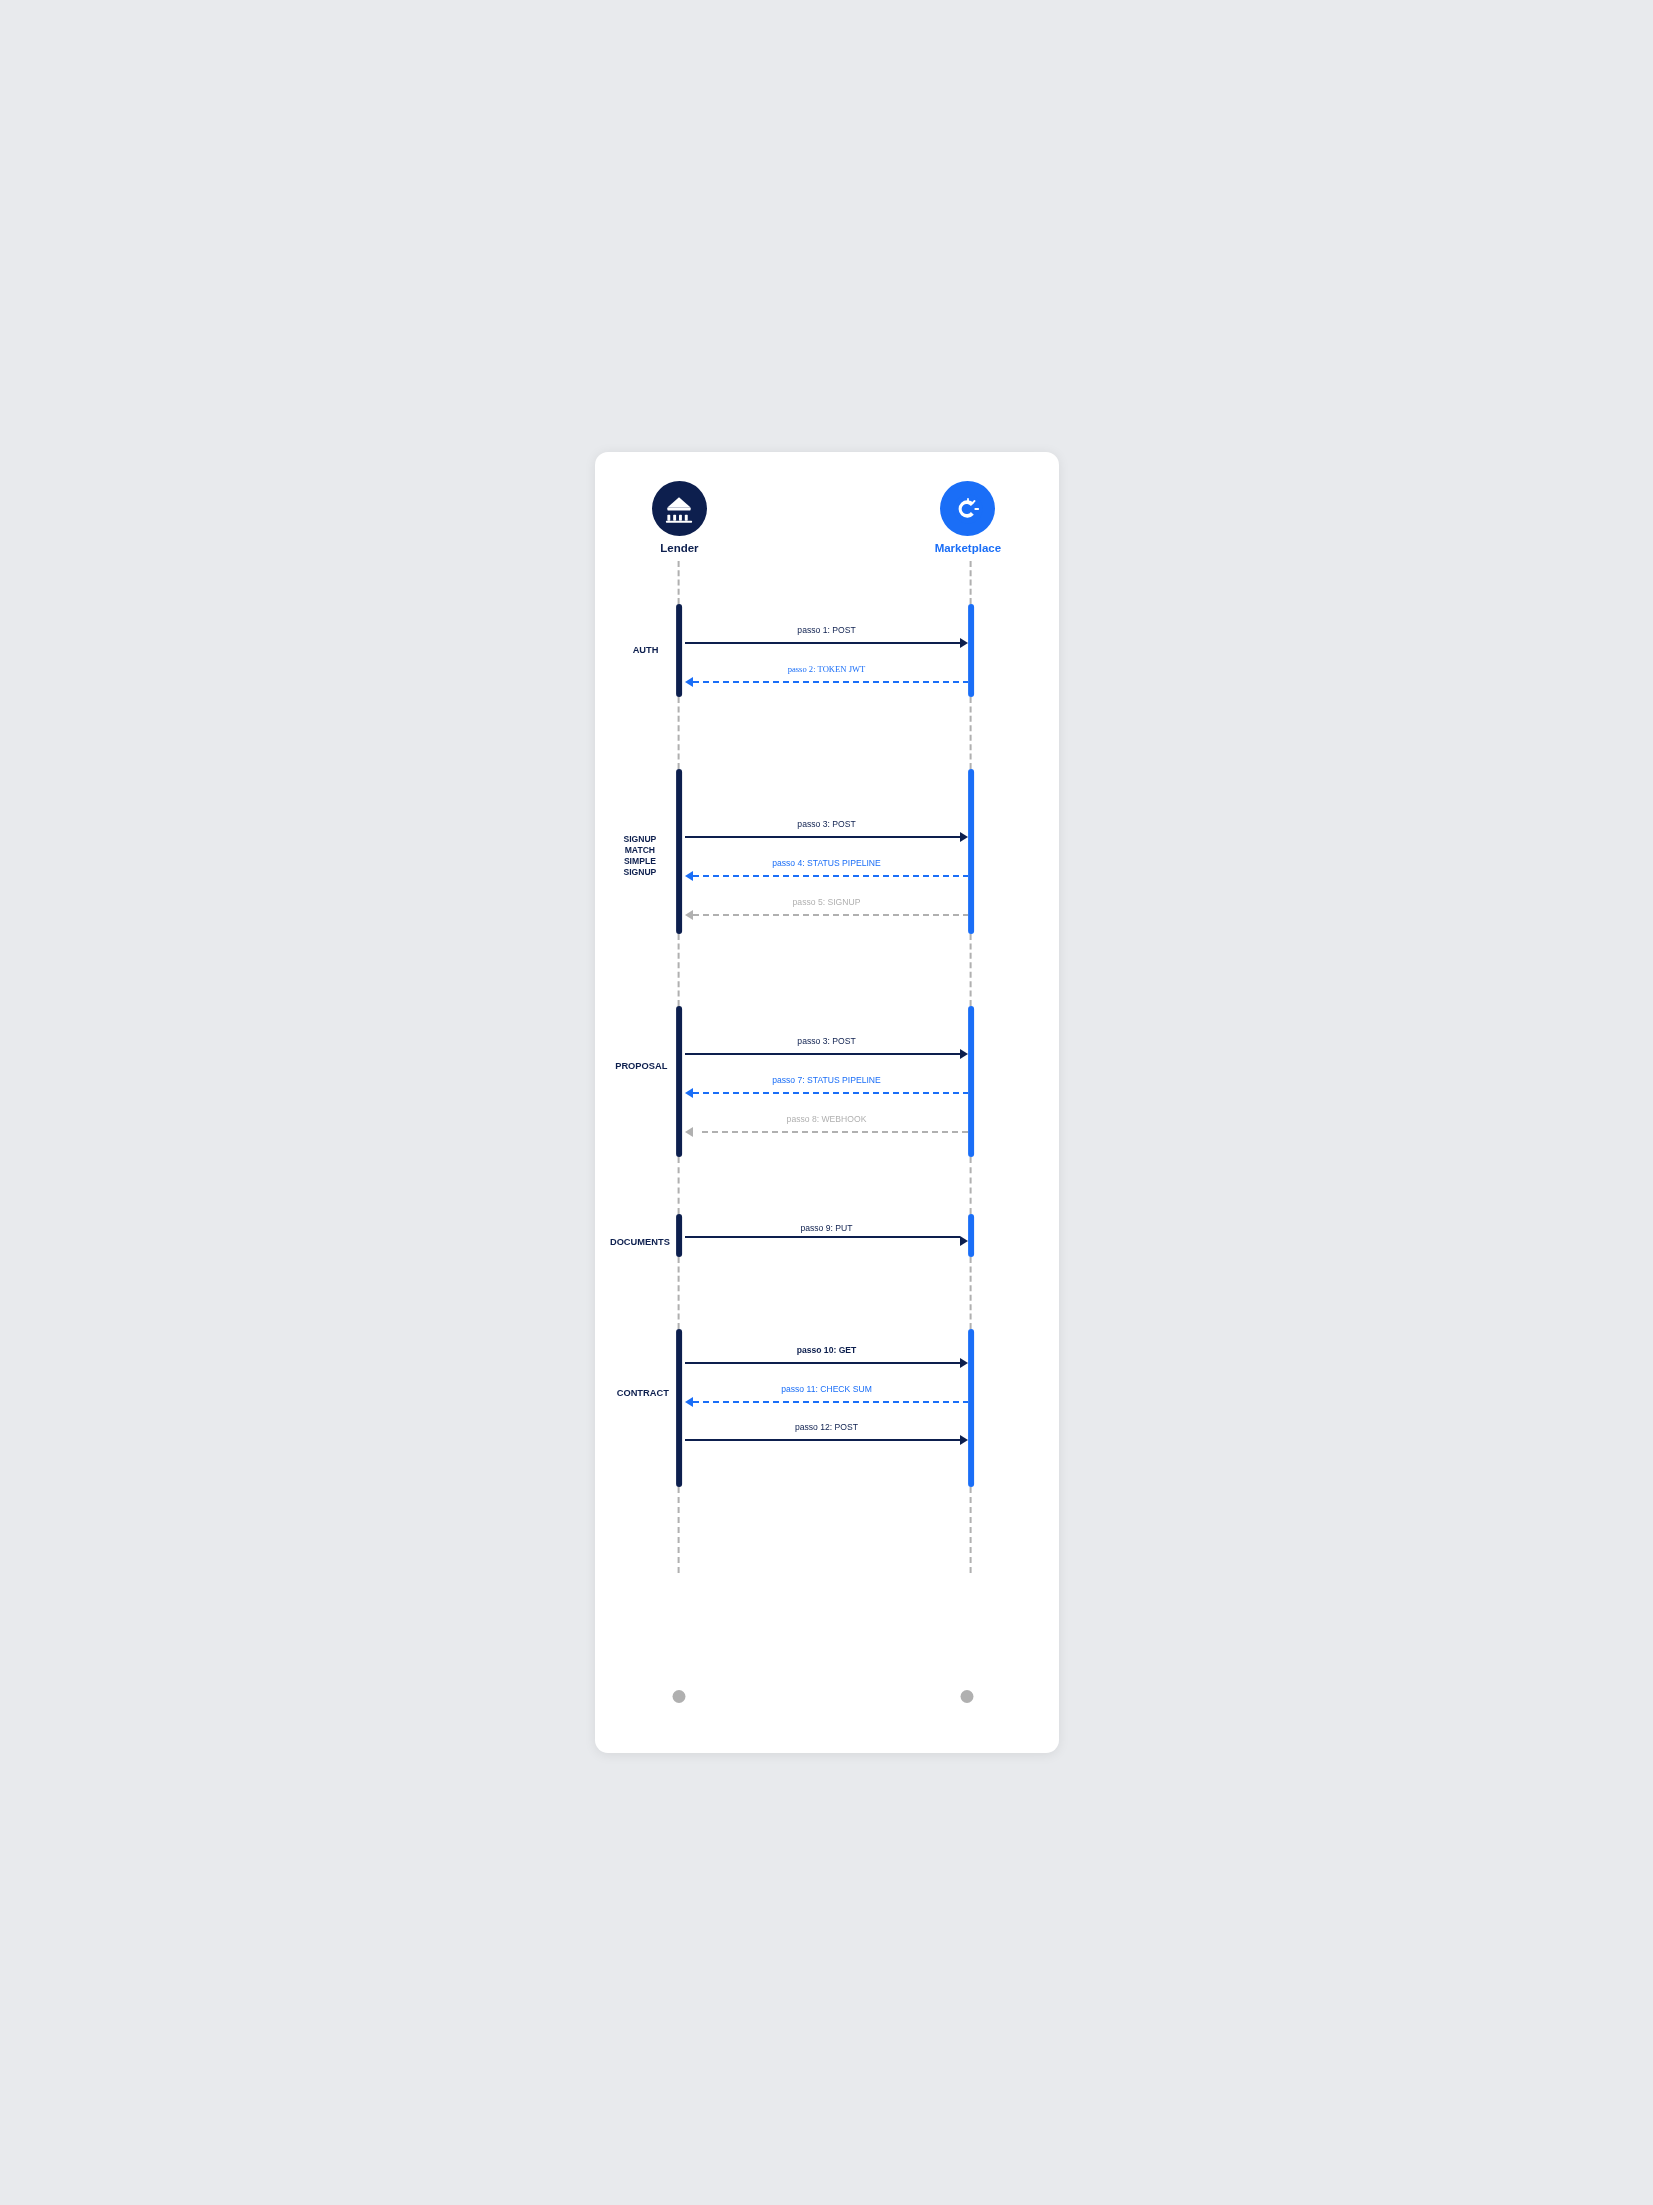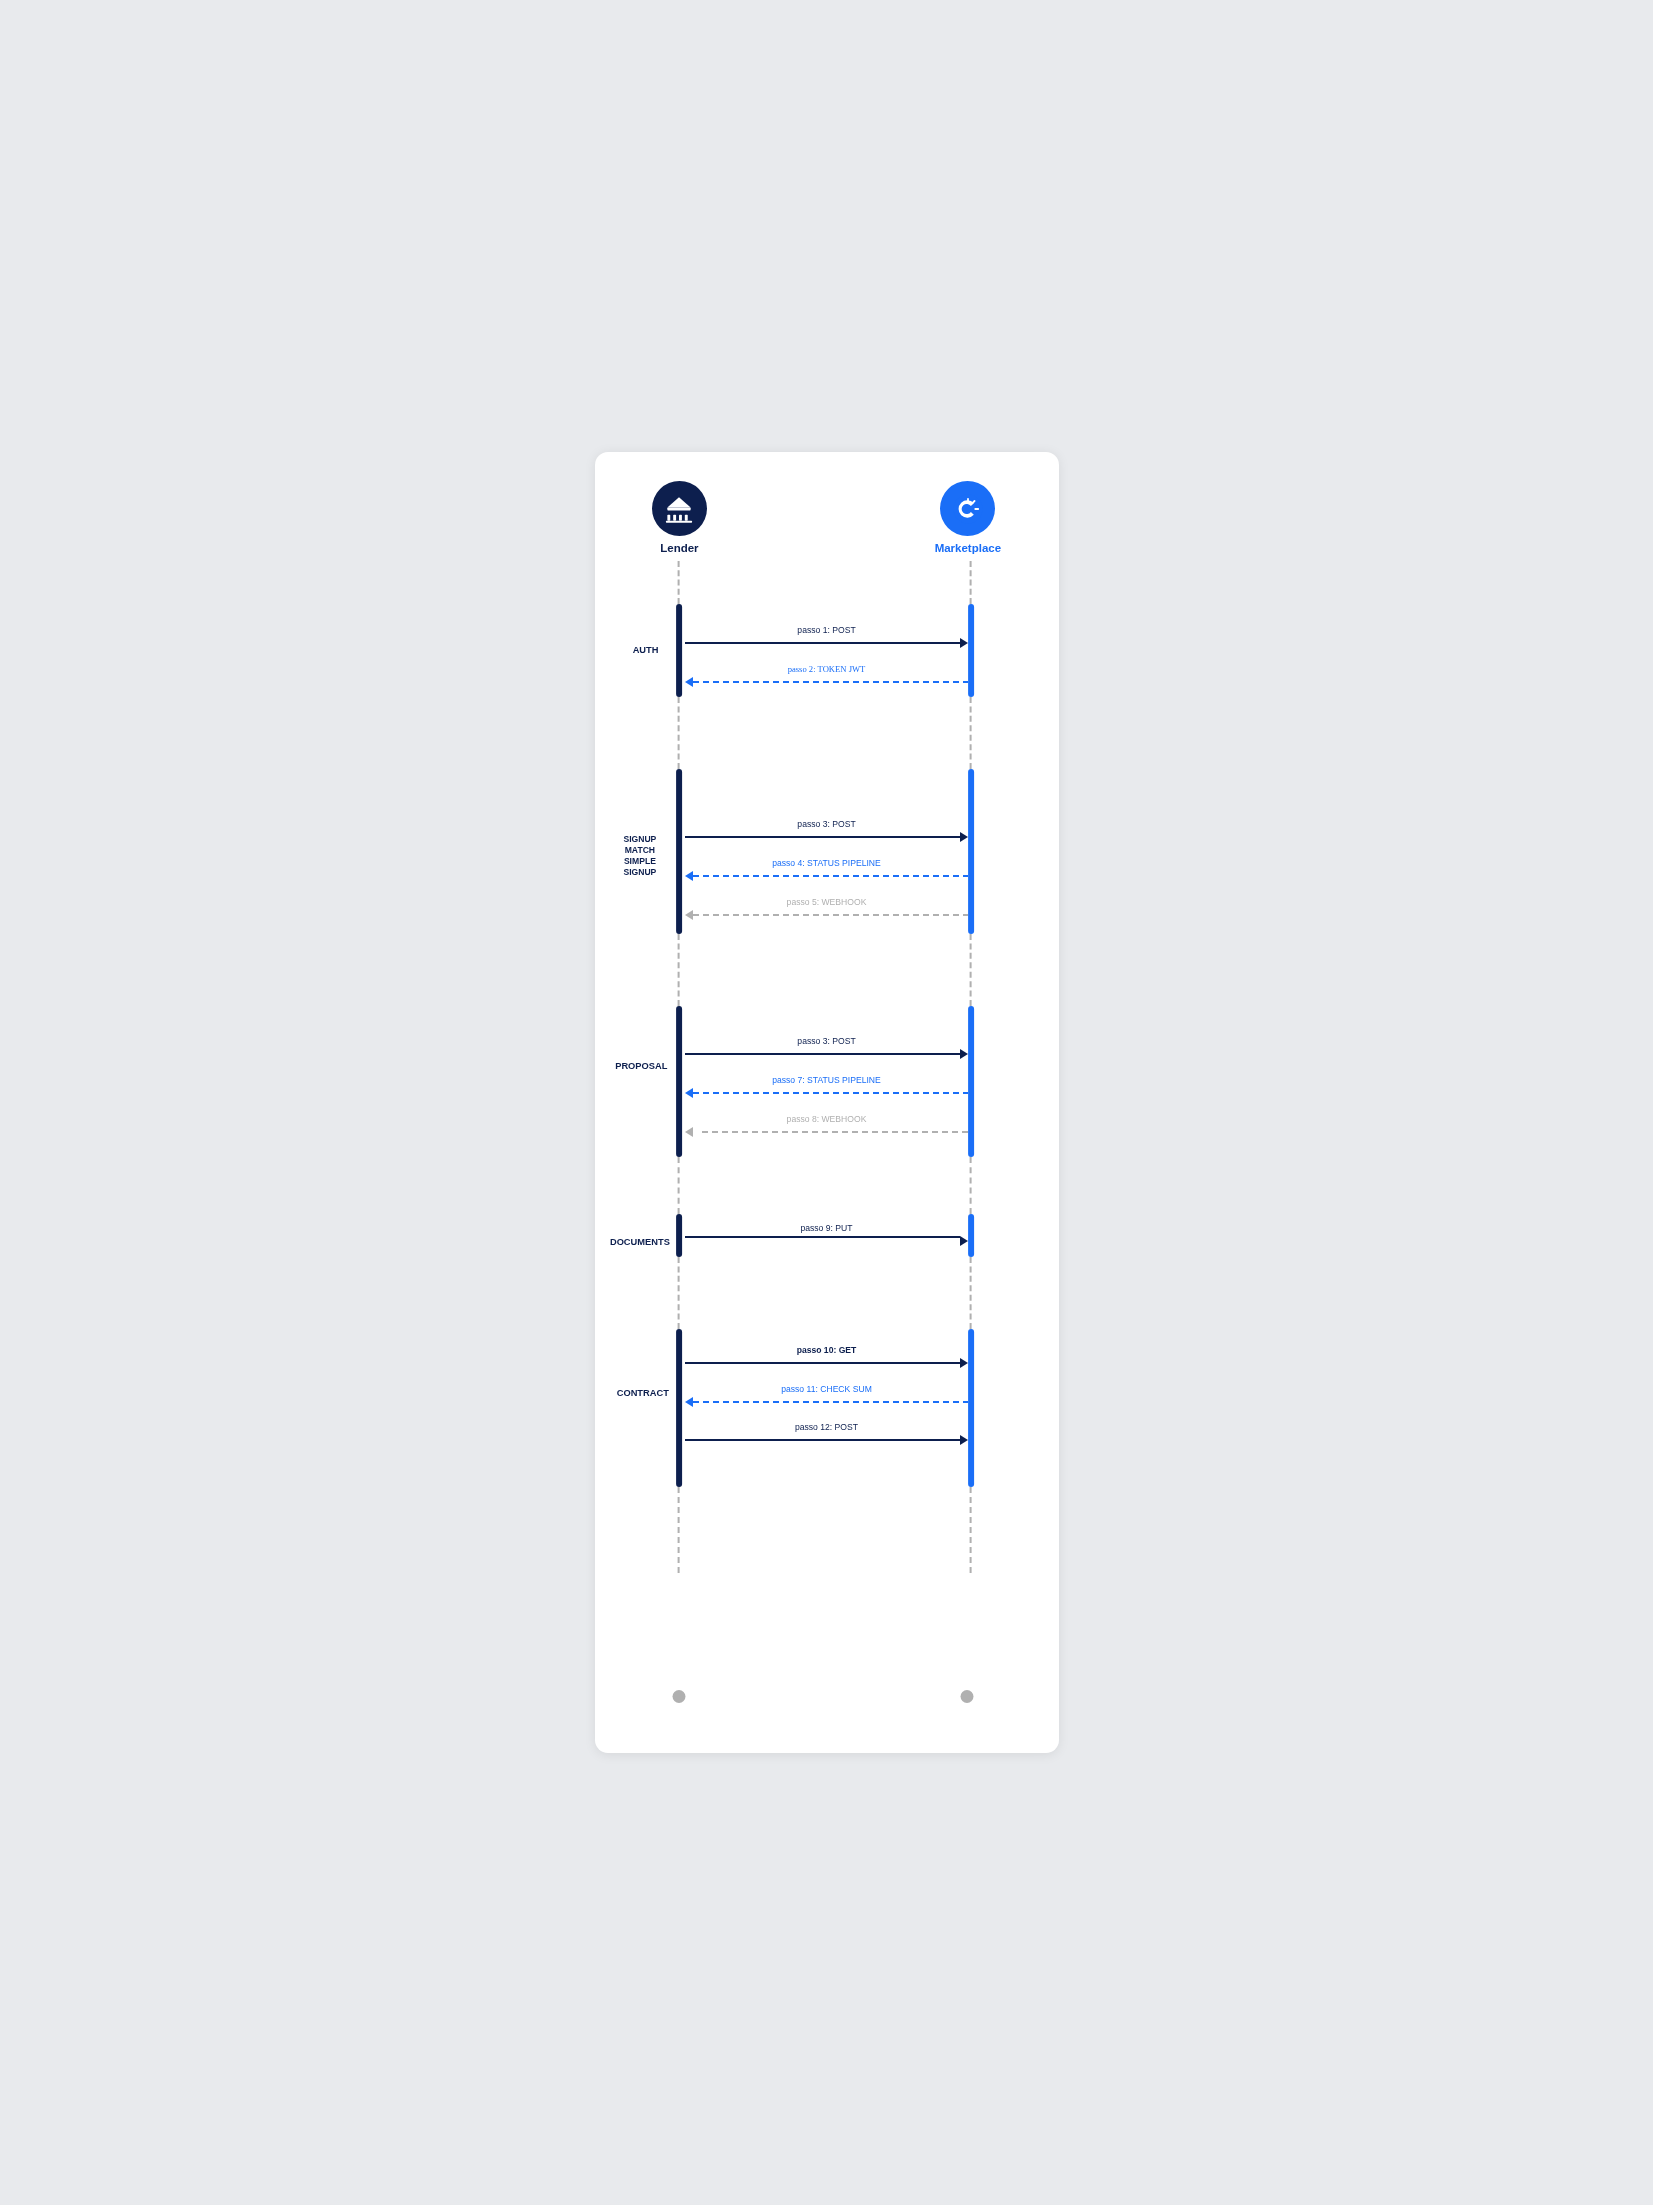--- a/index.html
+++ b/index.html
@@ -246,21 +246,21 @@
       <div class="arrow" style="position:absolute; top:310px; left:76px; right:76px; display:flex; align-items:center;">
         <div style="position:relative; display:flex; align-items:center; width:100%;">
           <span style="position:absolute; top:-13px; left:50%; transform:translateX(-50%); font-size:8.6px; color:#1a6ef7; white-space:nowrap;">passo 4: STATUS PIPELINE</span>
           <div class="arrow-head-left-blue"></div>
           <div style="height:1.8px; flex:1; background: repeating-linear-gradient(90deg, #1a6ef7 0px, #1a6ef7 5.7px, transparent 5.7px, transparent 10px);"></div>
         </div>
       </div>
 
       <div class="arrow" style="position:absolute; top:349px; left:76px; right:76px; display:flex; align-items:center;">
         <div style="position:relative; display:flex; align-items:center; width:100%;">
-          <span style="position:absolute; top:-13px; left:50%; transform:translateX(-50%); font-size:8.6px; color:#b0b0b0; white-space:nowrap;">passo 5: WEBHOOK</span>
+          <span style="position:absolute; top:-13px; left:50%; transform:translateX(-50%); font-size:8.6px; color:#b0b0b0; white-space:nowrap;">passo 5: SIGNUP</span>
           <div class="arrow-head-left-gray"></div>
           <div style="height:1.4px; flex:1; background: repeating-linear-gradient(90deg, #b0b0b0 0px, #b0b0b0 5.7px, transparent 5.7px, transparent 10px);"></div>
         </div>
       </div>
 
       <div class="arrow" style="position:absolute; top:488px; left:76px; right:76px; display:flex; align-items:center;">
         <div style="position:relative; display:flex; align-items:center; width:100%;">
           <span style="position:absolute; top:-13px; left:50%; transform:translateX(-50%); font-size:8.6px; color:#0d1f4e; white-space:nowrap;">passo 3: POST</span>
           <div style="height:1.8px; background:#0d1f4e; flex:1;"></div>
           <div class="arrow-head-right"></div>

